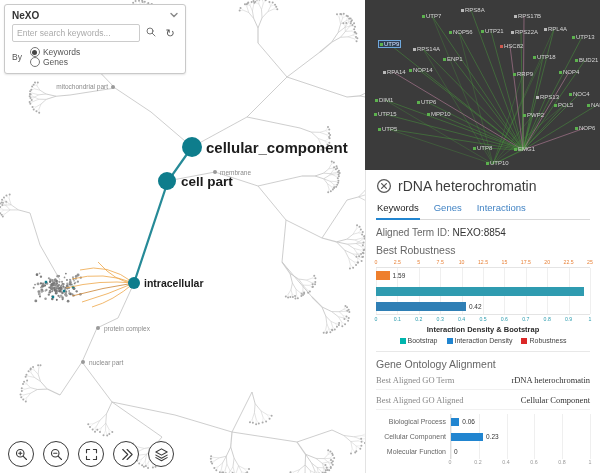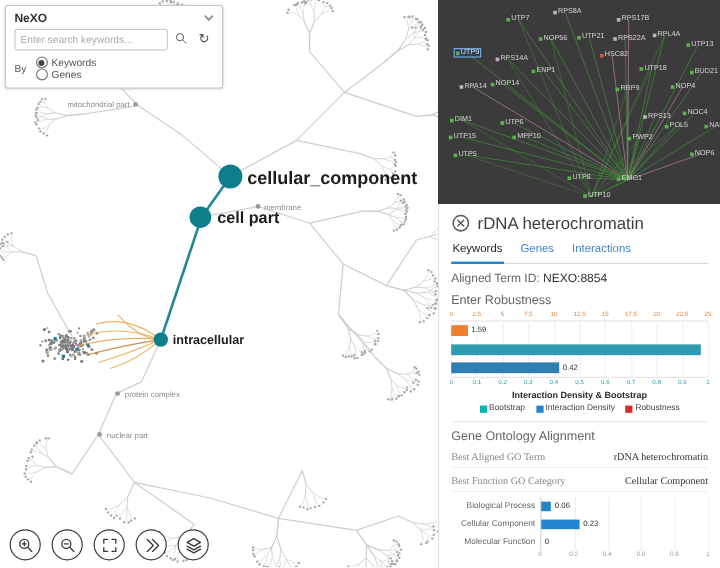--- a/index.html
+++ b/index.html
@@ -1639,21 +1639,21 @@
         <div class="tab active">Keywords</div>
         <div class="tab">Genes</div>
         <div class="tab">Interactions</div>
       </div>
 
     <div class="term-id">
       <span>Aligned Term ID:</span>
       <span class="val">NEXO:8854</span>
     </div>
 
-    <div class="sec-title">Enter Robustness</div>
+    <div class="sec-title">Best Robustness</div>
     <div class="term-chart" id="term-chart">
         <div class="axis-row" style="color: rgb(232, 131, 58);">
           <span style="left: 0%;">0</span>
           <span style="left: 10%;">2.5</span>
           <span style="left: 20%;">5</span>
           <span style="left: 30%;">7.5</span>
           <span style="left: 40%;">10</span>
           <span style="left: 50%;">12.5</span>
           <span style="left: 60%;">15</span>
           <span style="left: 70%;">17.5</span>
@@ -1710,21 +1710,21 @@
       </div>
 
     <hr class="div">
     <div class="sec-title">Gene Ontology Alignment</div>
     <div id="alignment-rows">
         <div class="align-row">
           <span class="lab">Best Aligned GO Term</span>
           <span class="val">rDNA heterochromatin</span>
         </div>
         <div class="align-row">
-          <span class="lab">Best Function GO Category</span>
+          <span class="lab">Best Aligned GO Aligned</span>
           <span class="val">Cellular Component</span>
         </div>
       </div>
     <div class="go-chart" id="go-chart">
         <div class="go-row">
           <div class="go-label">Biological Process</div>
           <div class="go-bar-area">
             <div class="gridline" style="left: 0%;"></div>
             <div class="gridline" style="left: 20%;"></div>
             <div class="gridline" style="left: 40%;"></div>

